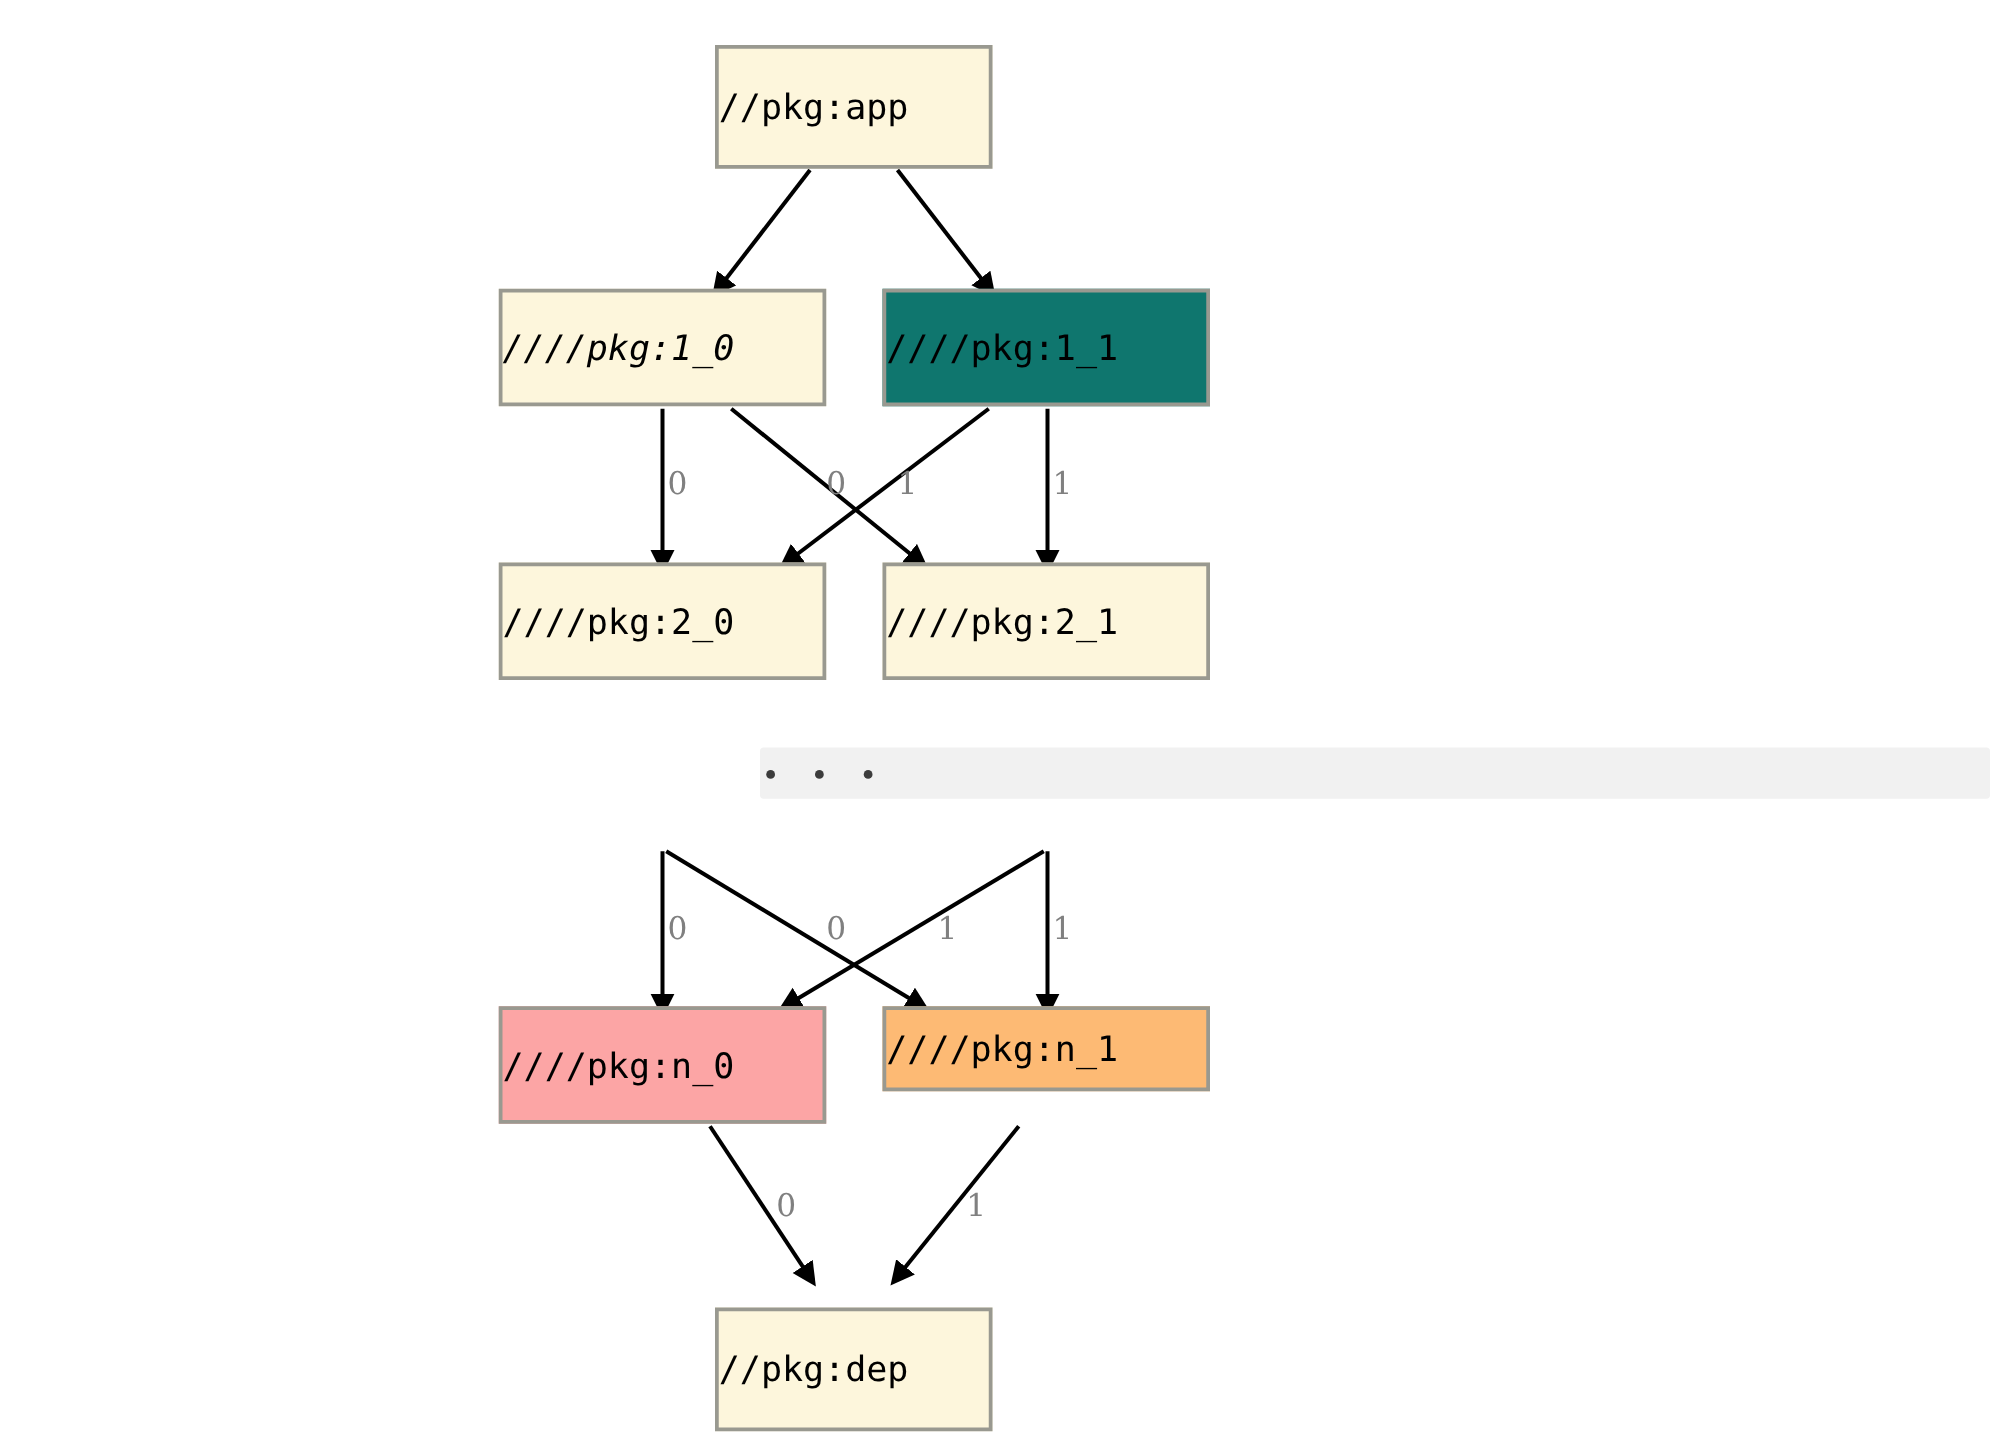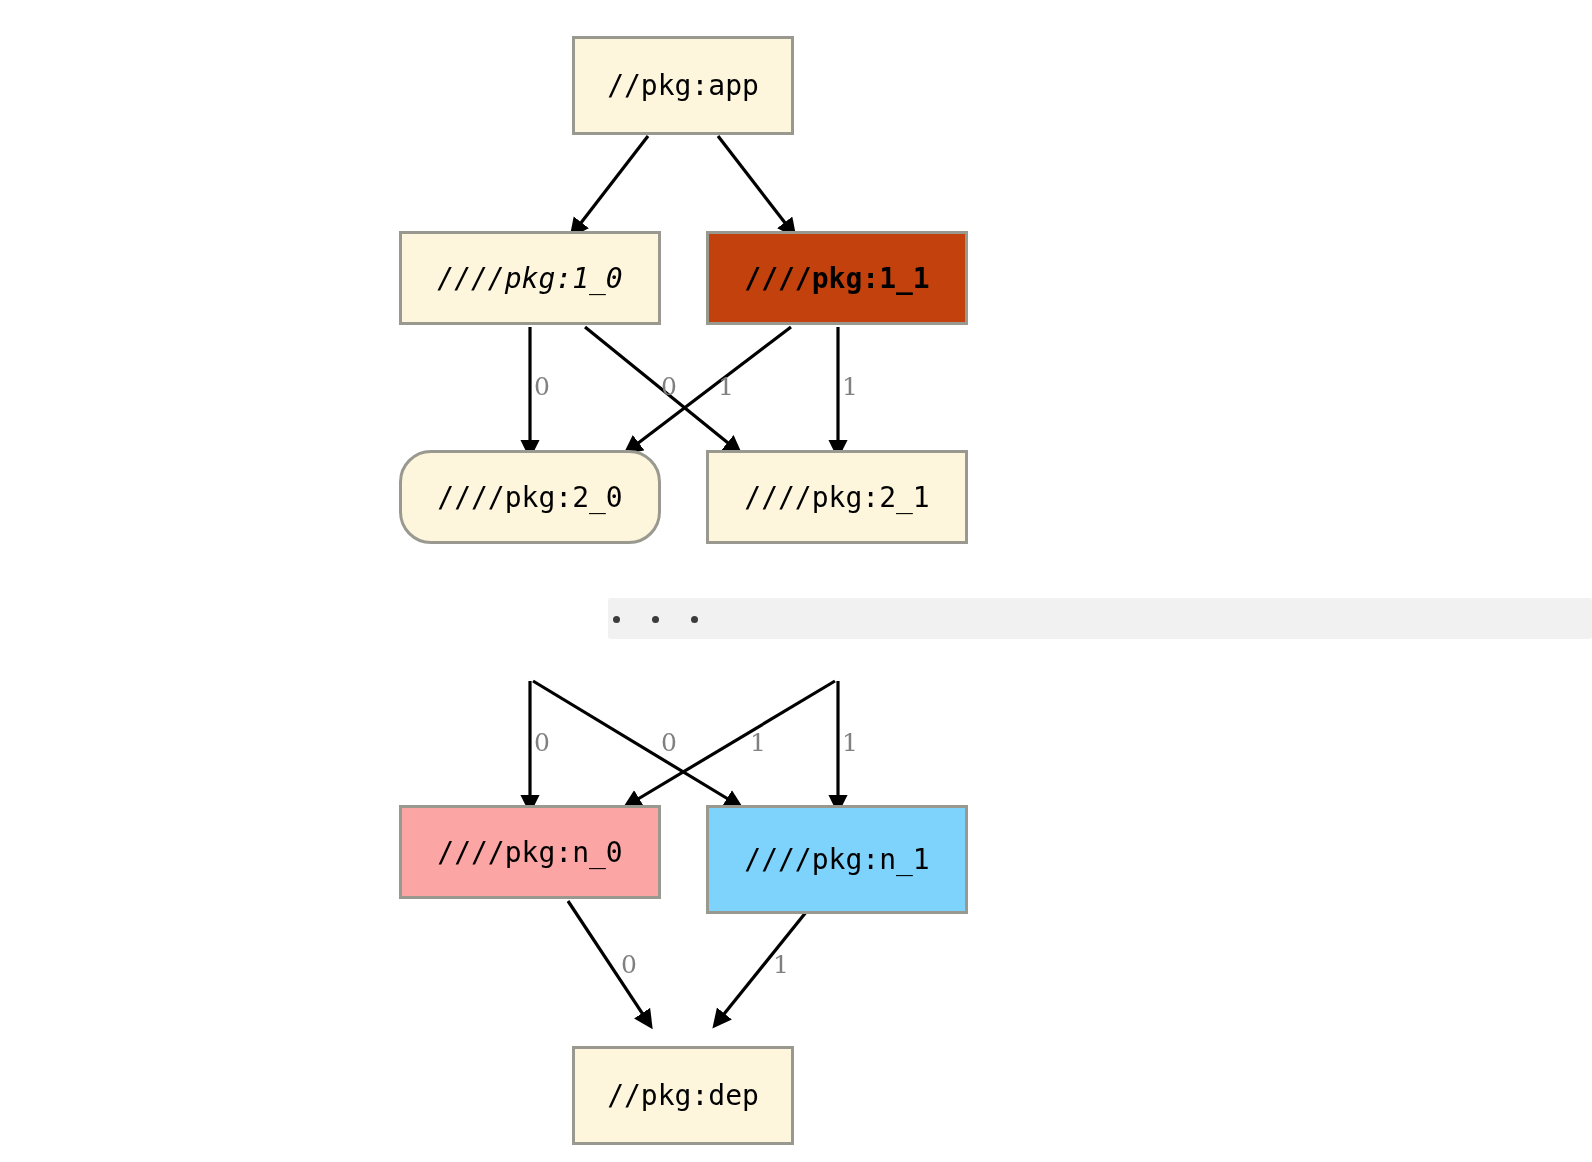--- a/index.html
+++ b/index.html
@@ -29,21 +29,20 @@
     height: 1162px;
     display: block;
   }
   .node-box {
     position: absolute;
     box-sizing: border-box;
     background: #FDF6DC;
     border: 3px solid #14b8a6;
     display: flex;
     align-items: center;
-    justify-content: center;
   }
   .node-label {
     font-family: "DejaVu Sans Mono", "Liberation Mono", monospace;
     font-size: 28px;
     color: #000000;
     letter-spacing: 0px;
     white-space: nowrap;
   }
   .ellipsis-band {
     position: absolute;
@@ -98,33 +97,33 @@
       </g>
   </svg>
 
   <div id="nodes-layer">
       <div class="node-box" style="left: 572px; top: 36px; width: 222px; height: 99px; background: rgb(253, 246, 220); border-color: rgb(153, 153, 144);">
         <span class="node-label">//pkg:app</span>
       </div>
       <div class="node-box" style="left: 399px; top: 231px; width: 262px; height: 94px; background: rgb(253, 246, 220); border-color: rgb(153, 153, 144); font-style: italic;">
         <span class="node-label">////pkg:1_0</span>
       </div>
-      <div class="node-box" style="left: 706px; top: 231px; width: 262px; height: 94px; background: #c2410c; border-color: rgb(153, 153, 144); font-weight: bold;">
+      <div class="node-box" style="left: 706px; top: 231px; width: 262px; height: 94px; background: #0f766e; border-color: rgb(153, 153, 144);">
         <span class="node-label">////pkg:1_1</span>
       </div>
-      <div class="node-box" style="left: 399px; top: 450px; width: 262px; height: 94px; background: rgb(253, 246, 220); border-color: rgb(153, 153, 144); border-radius: 32px;">
+      <div class="node-box" style="left: 399px; top: 450px; width: 262px; height: 94px; background: rgb(253, 246, 220); border-color: rgb(153, 153, 144);">
         <span class="node-label">////pkg:2_0</span>
       </div>
       <div class="node-box" style="left: 706px; top: 450px; width: 262px; height: 94px; background: rgb(253, 246, 220); border-color: rgb(153, 153, 144);">
         <span class="node-label">////pkg:2_1</span>
       </div>
       <div class="node-box" style="left: 399px; top: 805px; width: 262px; height: 94px; background: #fca5a5; border-color: rgb(153, 153, 144);">
         <span class="node-label">////pkg:n_0</span>
       </div>
-      <div class="node-box" style="left: 706px; top: 805px; width: 262px; height: 109px; background: #7dd3fc; border-color: rgb(153, 153, 144);">
+      <div class="node-box" style="left: 706px; top: 805px; width: 262px; height: 68px; background: #fdba74; border-color: rgb(153, 153, 144);">
         <span class="node-label">////pkg:n_1</span>
       </div>
       <div class="node-box" style="left: 572px; top: 1022px; width: 222px; height: 99px; background: rgb(253, 246, 220); border-color: rgb(153, 153, 144); margin-top: 24px;">
         <span class="node-label">//pkg:dep</span>
       </div>
     </div>
 
   <div class="ellipsis-band" id="ellipsis-band" style="left: 608px; top: 598px; width: 984px; height: 41px; background: rgb(241, 241, 241);"></div>
   <div class="ellipsis-dots" id="ellipsis-dots" title="..." style="left: 613px; top: 616px;">
       <span class="dot"></span>

